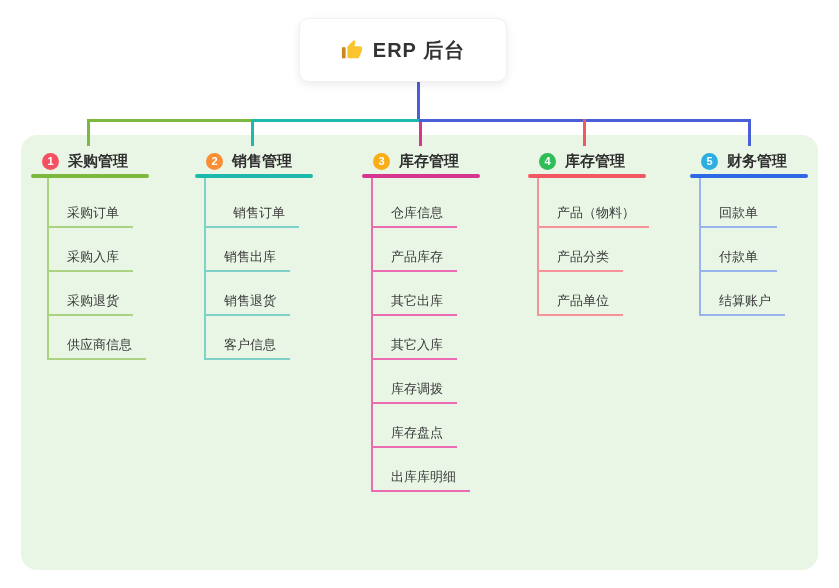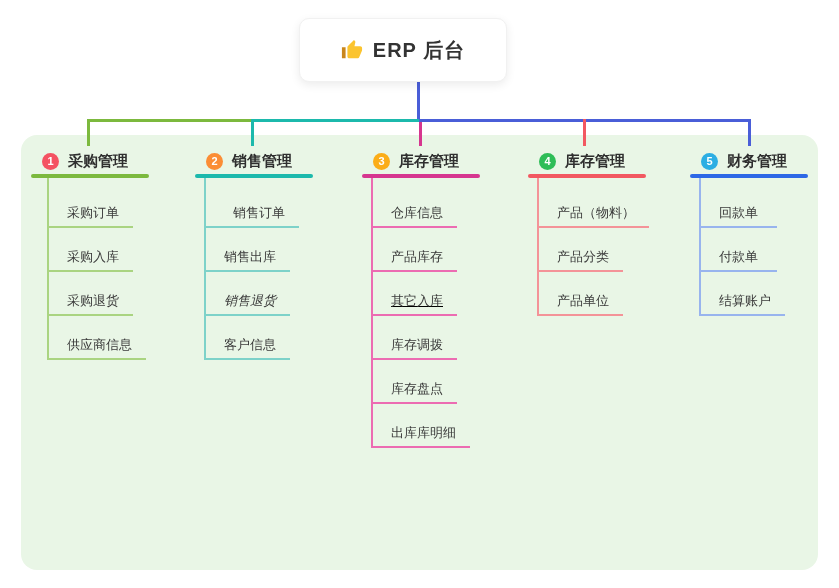--- a/index.html
+++ b/index.html
@@ -84,42 +84,45 @@
         <span class="branch-title">销售管理</span>
       </div>
       <div class="branch-underline" style="background: rgb(28, 185, 172);"></div>
       <div class="children" style="border-left-color: rgb(125, 210, 201);">
         <div class="child-row" style="border-bottom-color: rgb(125, 210, 201); padding-left: 27px;">
           <span class="child-label">销售订单</span>
         </div>
         <div class="child-row" style="border-bottom-color: rgb(125, 210, 201);">
           <span class="child-label">销售出库</span>
         </div>
-        <div class="child-row" style="border-bottom-color: rgb(125, 210, 201); font-style: italic;">
+        <div class="child-row" style="border-bottom-color: rgb(125, 210, 201);">
           <span class="child-label">销售退货</span>
         </div>
         <div class="child-row" style="border-bottom-color: rgb(125, 210, 201);">
           <span class="child-label">客户信息</span>
         </div>
       </div>
     </div>
     <div class="branch" style="left: 362px;">
       <div class="branch-header">
         <span class="badge" style="background: rgb(251, 173, 24);">3</span>
         <span class="branch-title">库存管理</span>
       </div>
       <div class="branch-underline" style="background: rgb(214, 54, 143);"></div>
       <div class="children" style="border-left-color: rgb(236, 108, 178);">
         <div class="child-row" style="border-bottom-color: rgb(236, 108, 178);">
           <span class="child-label">仓库信息</span>
         </div>
         <div class="child-row" style="border-bottom-color: rgb(236, 108, 178);">
           <span class="child-label">产品库存</span>
         </div>
-        <div class="child-row" style="border-bottom-color: rgb(236, 108, 178); text-decoration: underline;">
+        <div class="child-row" style="border-bottom-color: rgb(236, 108, 178);">
+          <span class="child-label">其它出库</span>
+        </div>
+        <div class="child-row" style="border-bottom-color: rgb(236, 108, 178);">
           <span class="child-label">其它入库</span>
         </div>
         <div class="child-row" style="border-bottom-color: rgb(236, 108, 178);">
           <span class="child-label">库存调拨</span>
         </div>
         <div class="child-row" style="border-bottom-color: rgb(236, 108, 178);">
           <span class="child-label">库存盘点</span>
         </div>
         <div class="child-row" style="border-bottom-color: rgb(236, 108, 178);">
           <span class="child-label">出库库明细</span>

